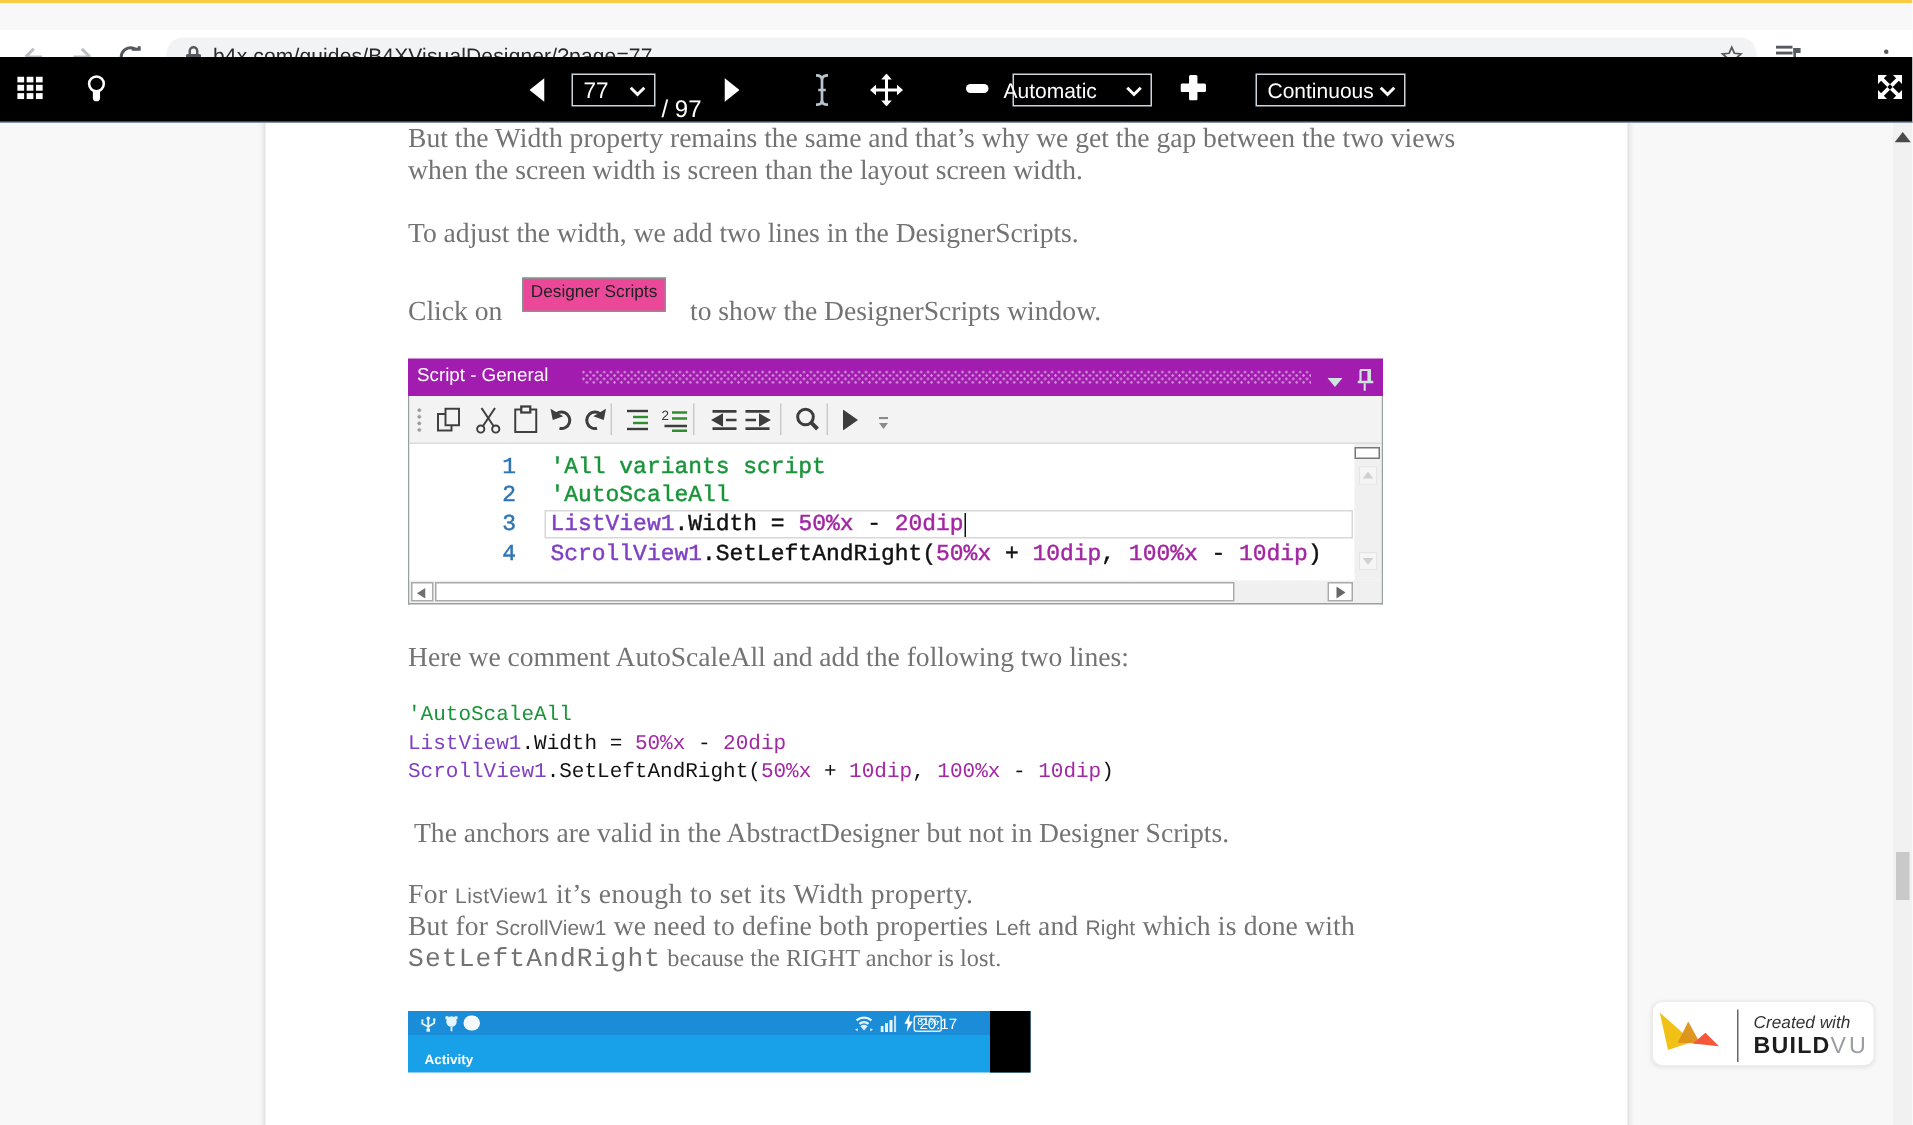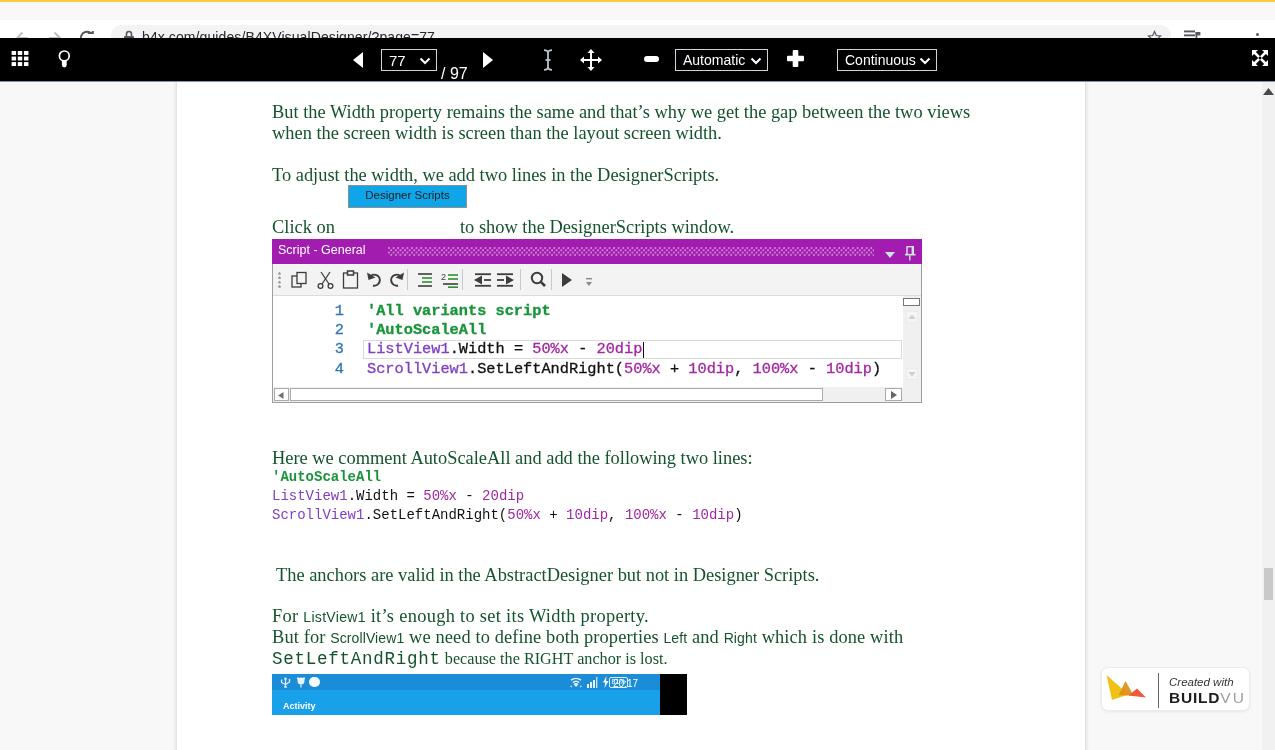--- a/index.html
+++ b/index.html
@@ -14,24 +14,24 @@
   #url { left:142px; top:9px; font-size:14px; color:#27292d; letter-spacing:0.1px; }
 
   
   #vbar { left:0; top:38px; width:1275px; height:44px; background:#000000; border-bottom:1px solid #8394a6; }
   .selbox { position:absolute; border:1px solid #ccd4dc; color:#fff; }
   .wtxt { position:absolute; color:#fff; }
 
   
   #content { left:0; top:82px; width:1262px; height:668px; background:#f8f8f8; overflow:hidden; }
   #page { position:absolute; left:176px; top:-10px; width:910px; height:700px; background:#fff; border-left:1px solid #e3e3e3; border-right:1px solid #e3e3e3; box-shadow:0 0 4px rgba(0,0,0,0.12); }
-  .ser { position:absolute; font-family:"Liberation Serif",serif; font-size:18.4px; color:#14532d; white-space:pre;margin-top:20px; }
+  .ser { position:absolute; font-family:"Liberation Serif",serif; font-size:18.4px; color:#737373; white-space:pre; }
   .mon { position:absolute; font-family:"Liberation Mono",monospace; white-space:pre; }
   .san { font-family:"Liberation Sans",sans-serif; }
-  .grn { color:#19943a;font-weight:bold; }
+  .grn { color:#19943a; }
   .pur { color:#8040c4; }
   .mag { color:#a326a3; }
   .blk { color:#111; }
 
   
   #swin { position:absolute; left:272px; top:240px; width:650px; height:163px; border:1px solid #9aa0a0; border-top:none; background:#fff; }
   #stitle { position:absolute; left:-1px; top:-1px; width:650px; height:25px; background:#a21caf; }
   #stoolbar { position:absolute; left:0px; top:24px; width:648px; height:32px; background:#f3f3f3; border-bottom:1px solid #dcdcdc; }
   .sep { position:absolute; top:5px; width:1px; height:21px; background:#c9c9c9; }
 
@@ -137,21 +137,21 @@
         <path d="M11 0 l3.5 4 h-7 z"></path>
         <path d="M11 22 l3.5 -4 h-7 z"></path>
         <path d="M0 11 l4 -3.5 v7 z"></path>
         <path d="M22 11 l-4 -3.5 v7 z"></path>
       </g>
     </svg>
 
     <div class="abs" style="left:644px;top:18px;width:15px;height:6px;background:#fff;border-radius:3px;"></div>
 
     <div class="selbox" style="left:675px;top:11px;width:93px;height:22px;"></div>
-    <div class="wtxt" style="left:669px;top:14px;font-size:14px;margin-left:14px;">Automatic</div>
+    <div class="wtxt" style="left:669px;top:14px;font-size:14px;">Automatic</div>
     <svg class="abs" style="left:750px;top:19px" width="12" height="8" viewBox="0 0 12 8">
       <path d="M1.5 1.5 L6 6 L10.5 1.5" stroke="#fff" stroke-width="2" fill="none"></path>
     </svg>
 
     <svg class="abs" style="left:787px;top:12px" width="17" height="17" viewBox="0 0 17 17">
       <rect x="5.7" y="0" width="5.6" height="17" rx="1" fill="#fff"></rect>
       <rect x="0" y="5.7" width="17" height="5.6" ry="1" fill="#fff"></rect>
     </svg>
 
     <div class="selbox" style="left:837px;top:11px;width:100px;height:22px;"></div>
@@ -172,21 +172,21 @@
 
   <div class="abs" id="content">
     <div id="page"></div>
 
   </div>
 
   <div class="ser" style="left:272px;top:81.5px;">But the Width property remains the same and that’s why we get the gap between the two views</div>
   <div class="ser" style="left:272px;top:102.5px;">when the screen width is screen than the layout screen width.</div>
   <div class="ser" style="left:272px;top:144.5px;">To adjust the width, we add two lines in the DesignerScripts.</div>
   <div class="ser" style="left:272px;top:196.5px;">Click on</div>
-  <div class="abs" style="left:348px;top:185px;width:119px;height:23px;border:1px solid #8f8f8f;background:#0ea5e9;font-size:11.5px;color:#222;text-align:center;line-height:19px;">Designer Scripts</div>
+  <div class="abs" style="left:348px;top:185px;width:96px;height:23px;border:1px solid #8f8f8f;background:#ec4899;font-size:11.5px;color:#222;text-align:center;line-height:19px;">Designer Scripts</div>
   <div class="ser" style="left:460px;top:196.5px;">to show the DesignerScripts window.</div>
 
   <div id="swin">
     <div id="stitle">
       <div style="position:absolute;left:6px;top:4px;color:#fff;font-size:12.5px;">Script - General</div>
       <div style="position:absolute;left:116px;top:8px;width:486px;height:9px;background-image:radial-gradient(circle at 1px 1px, rgba(255,255,255,0.5) 0.65px, transparent 1px),radial-gradient(circle at 1px 1px, rgba(255,255,255,0.5) 0.65px, transparent 1px);background-size:4.6px 4.6px;background-position:0 0,2.3px 2.3px;"></div>
       <svg style="position:absolute;left:613px;top:12.5px" width="10" height="6" viewBox="0 0 10 6">
         <path d="M0 0 h10 L5 6 z" fill="#cfe3df"></path>
       </svg>
       <svg style="position:absolute;left:633px;top:6.5px" width="11" height="16" viewBox="0 0 11 16">

